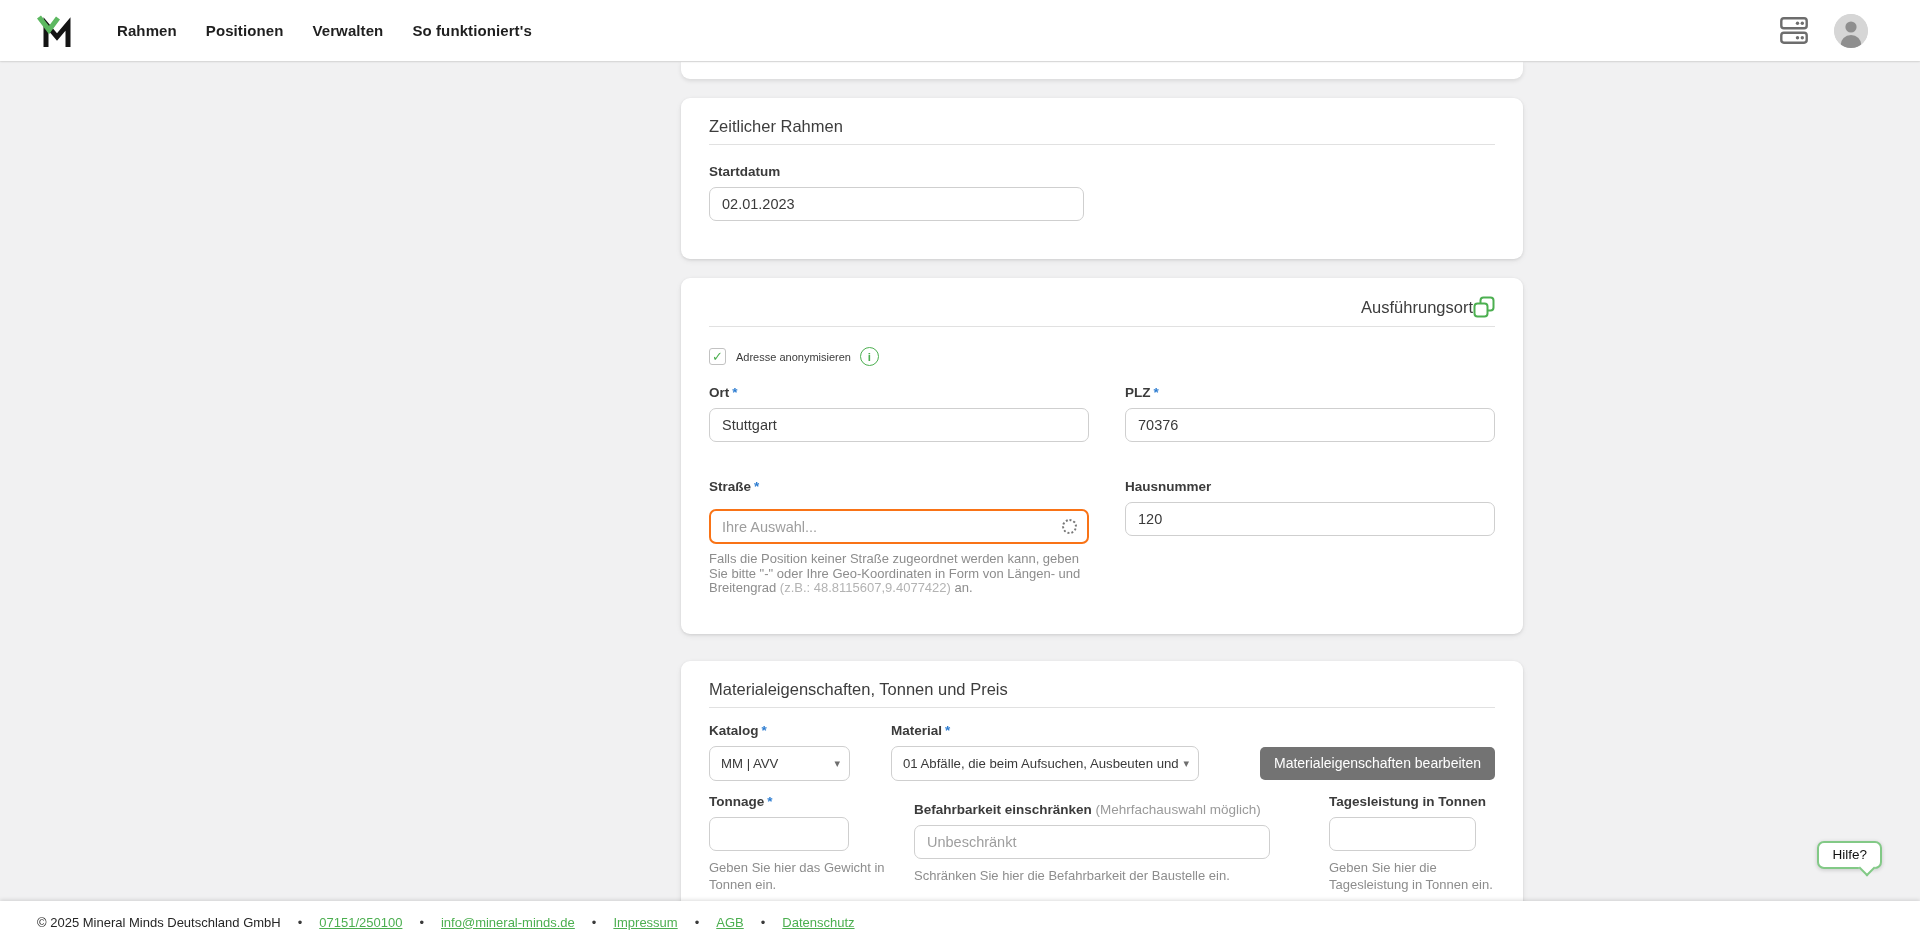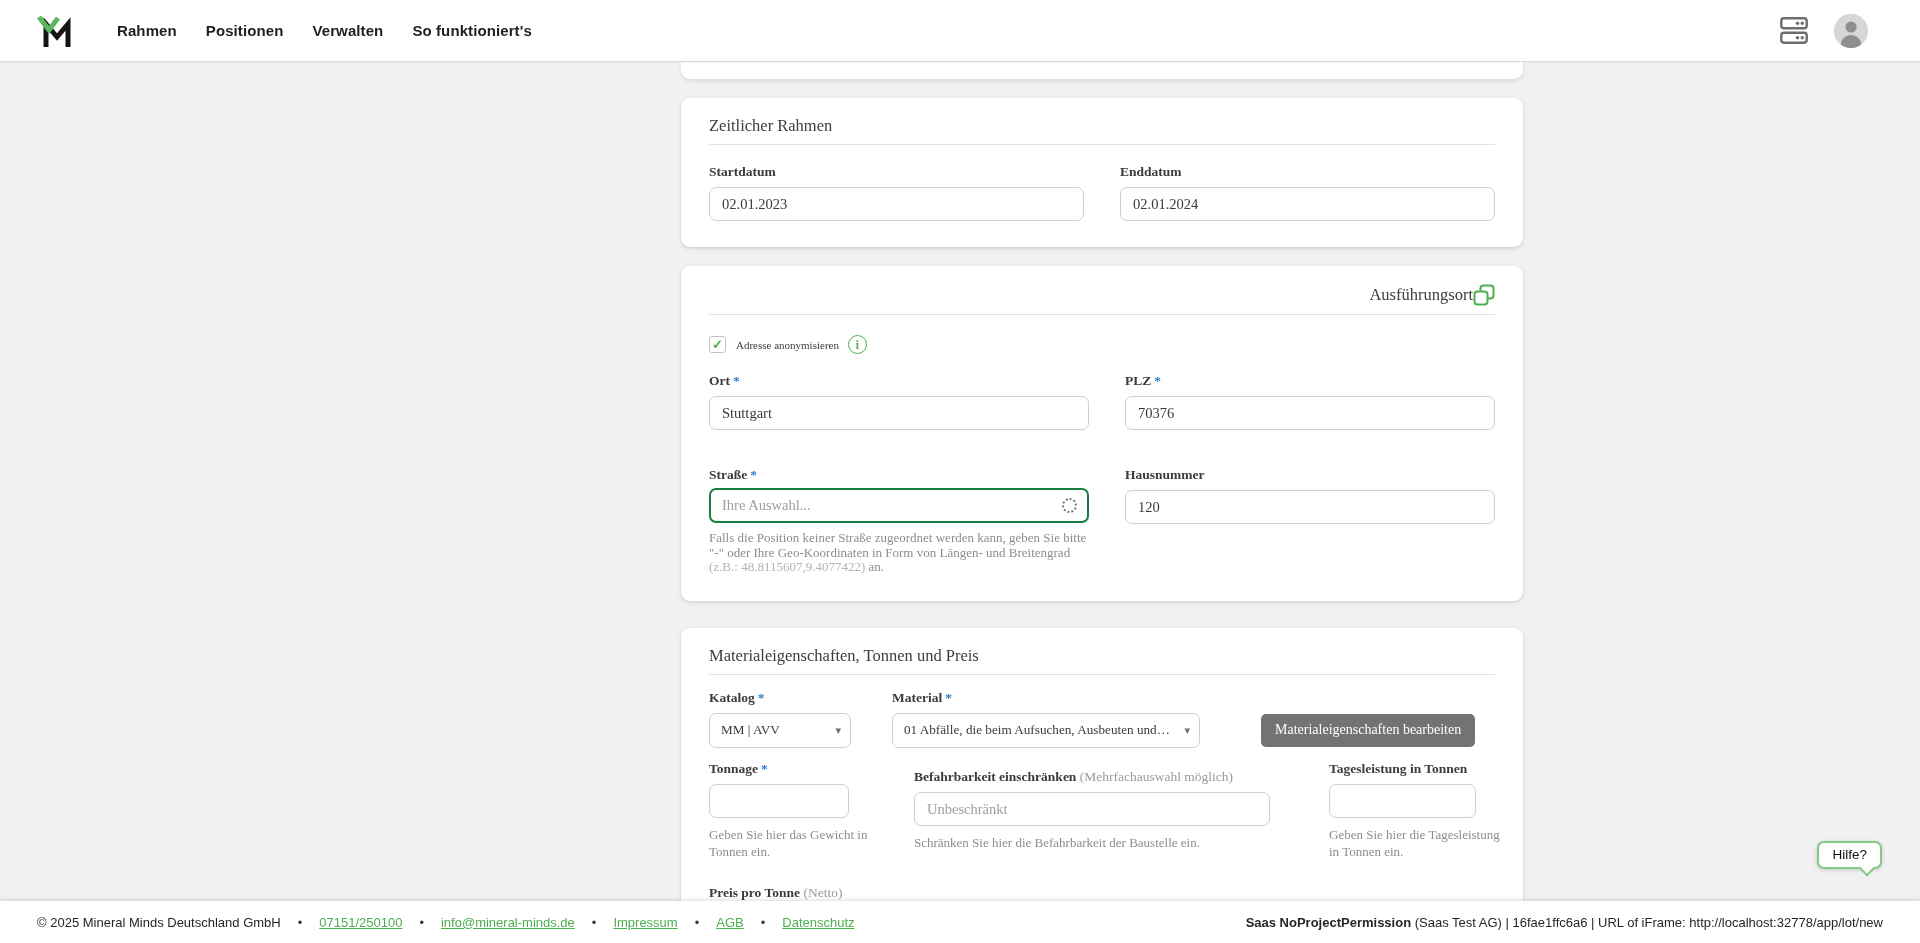--- a/index.html
+++ b/index.html
@@ -24,22 +24,21 @@
   .avatar-btn {
     width: 34px; height: 34px; border-radius: 50%; overflow: hidden;
     background: #d6d6d6; border: none; padding: 0; cursor: pointer; margin-left: 26px;
   }
 
   
   .main-col { position: absolute; left: 681px; top: 61px; width: 842px; z-index: 1; }
   .card {
     background: #fff; border-radius: 9px;
     box-shadow: 0 1px 3px rgba(0,0,0,0.10), 0 2px 6px rgba(0,0,0,0.06);
-    padding: 18px 28px 26px;
-    font-family: Liberation Serif, serif;
+    padding: 18px 28px 38px;
   }
   .stub-card { height: 18px; background: #fff; border-radius: 0 0 9px 9px;
     box-shadow: 0 2px 4px rgba(0,0,0,0.10); }
   .card + .card, .stub-card + .card { margin-top: 19px; }
   .card.material { margin-top: 27px; padding-bottom: 140px; }
 
   .title-row { display: flex; align-items: center; justify-content: flex-end; }
   .card-title { font-size: 16.5px; color: #3d3d3d; line-height: 20px; }
   .divider { height: 1px; background: #e1e1e1; margin-top: 8px; }
 
@@ -65,22 +64,22 @@
   .checkbox .check { color: #4caf50; font-size: 13px; font-weight: 700; line-height: 1; }
   .check-label { margin-left: 10px; font-size: 11px; color: #3c3c3c; }
   .info-icon {
     margin-left: 9px; width: 19px; height: 19px; border: 1.6px solid #4caf50; border-radius: 50%;
     color: #4caf50; font-size: 11.5px; font-weight: 700; font-style: normal;
     display: inline-flex; align-items: center; justify-content: center; cursor: pointer;
   }
 
   
   .input-focus {
-    display: flex; align-items: center; height: 35px; margin-top: 5px;
-    border: 2px solid #15803d; border-radius: 7px; background: #fff; padding: 0 10px 0 11px;
+    display: flex; align-items: center; height: 35px; margin-top: 14px;
+    border: 2px solid #f97316; border-radius: 7px; background: #fff; padding: 0 10px 0 11px;
   }
   .input-focus input {
     border: none; outline: none; flex: 1; font-size: 14.5px; color: #3a3a3a; font-family: inherit; background: transparent;
   }
   .input-focus input::placeholder { color: #9e9e9e; }
   .spinner { width: 15px; height: 15px; border: 2px dotted #777; border-radius: 50%; flex: none; }
 
   .hint { margin-top: 8px; width: 380px; font-size: 13px; line-height: 14.6px; color: #8d8d8d; }
   .hint .lite { color: #b3b3b3; }
 
@@ -180,24 +179,20 @@
     <div class="stub-card"></div>
 
     <section class="card">
       <div class="card-title">Zeitlicher Rahmen</div>
       <div class="divider"></div>
       <div class="grid2">
         <div class="field">
           <label class="f-label">Startdatum</label>
           <input class="t-input" value="02.01.2023" style="">
         </div>
-        <div class="field">
-          <label class="f-label">Enddatum</label>
-          <input class="t-input" value="02.01.2024" style="">
-        </div>
       </div>
     </section>
 
     <section class="card">
       <div class="title-row">
         <div class="card-title">Ausführungsort</div>
         <svg width="22" height="22" viewBox="0 0 22 22" style="cursor:pointer">
           <rect x="7.5" y="1.5" width="13" height="13" rx="3" fill="none" stroke="#4caf50" stroke-width="2"></rect>
           <rect x="1.5" y="7.5" width="13" height="13" rx="3" fill="#ffffff" stroke="#4caf50" stroke-width="2"></rect>
         </svg>
@@ -293,18 +288,15 @@
       <span class="f-link">07151/250100</span>
       <span class="f-sep">•</span>
       <span class="f-link">info@mineral-minds.de</span>
       <span class="f-sep">•</span>
       <span class="f-link">Impressum</span>
       <span class="f-sep">•</span>
       <span class="f-link">AGB</span>
       <span class="f-sep">•</span>
       <span class="f-link">Datenschutz</span>
     </div>
-    <div class="f-right">
-      <span class="bold">Saas NoProjectPermission</span><span> (Saas Test AG) | 16fae1ffc6a6 | URL of iFrame: http://localhost:32778/app/lot/new</span>
-    </div>
   </footer>
 
 </div>
 
 </body></html>

